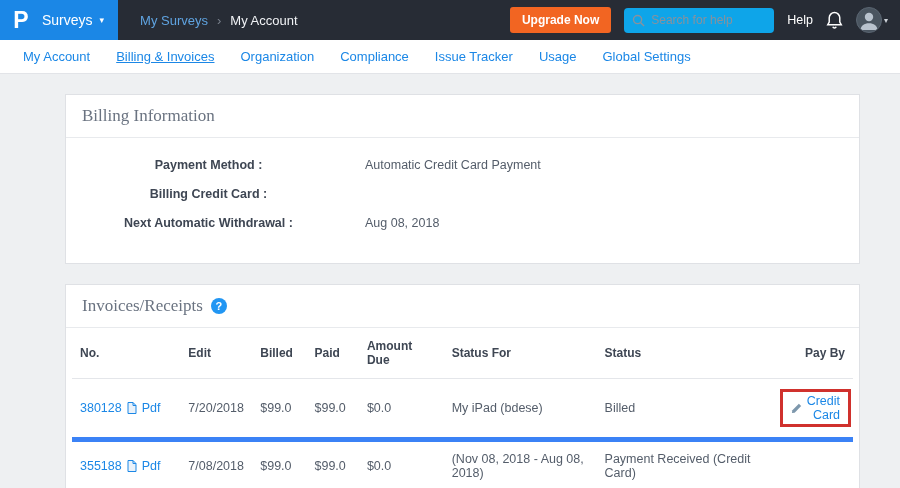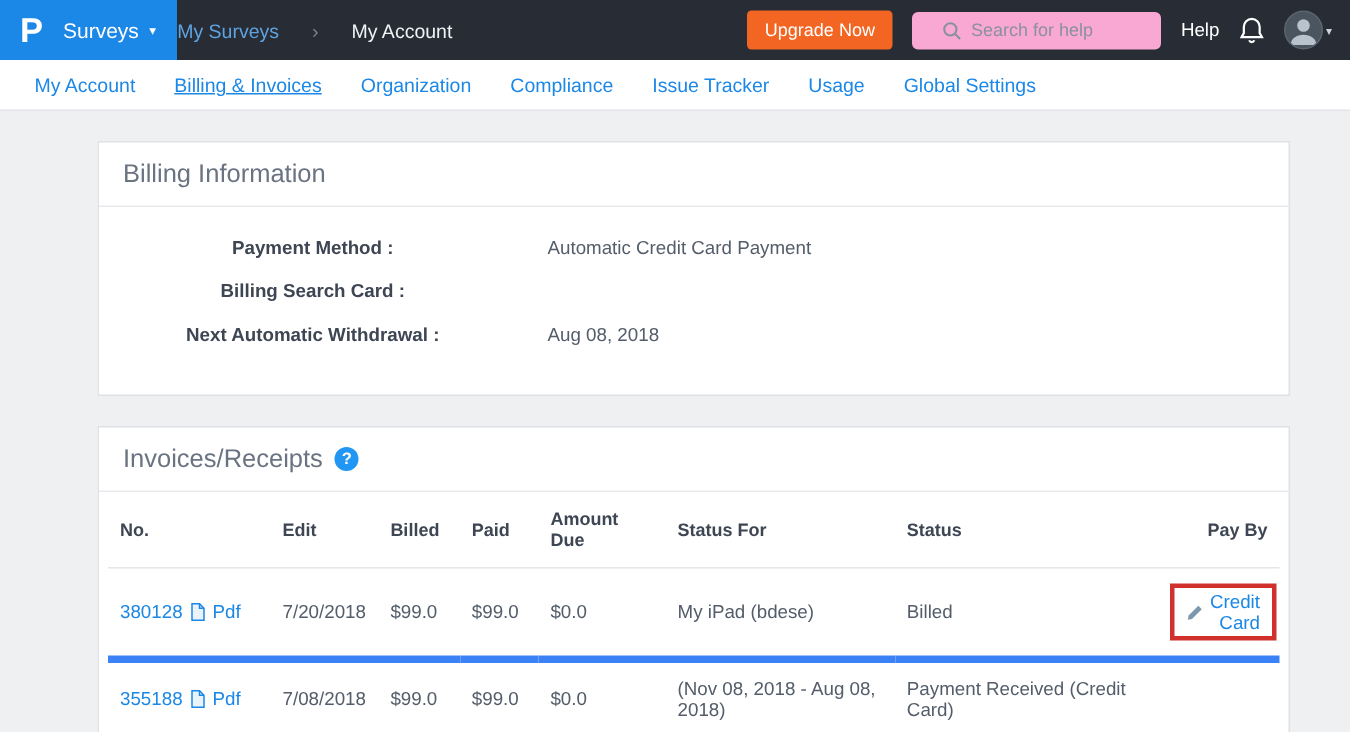--- a/index.html
+++ b/index.html
@@ -5,44 +5,44 @@
   * { box-sizing: border-box; margin: 0; padding: 0; }
   html,body { width:900px; height:488px; overflow:hidden; }
   body { font-family:"Liberation Sans", sans-serif; background:#eef0f2; }
 
   
   .topbar { height:40px; background:#272c35; display:flex; align-items:center; }
   .logo-block { background:#1b87e6; height:40px; display:flex; align-items:center; padding-right:14px; cursor:pointer; }
   .logo-p { width:42px; text-align:center; font-size:23px; font-weight:bold; color:#fff; }
   .product-label { color:#fff; font-size:14px; }
   .caret { color:#fff; font-size:9px; margin-left:7px; }
-  .breadcrumb { font-size:13px; display:flex; align-items:center; gap:22px; }
+  .breadcrumb { margin-left:22px; font-size:13px; display:flex; align-items:center; gap:9px; }
   .crumb-link { color:#5fa3e0; cursor:pointer; }
   .crumb-sep { color:#7b828d; font-size:13px; }
   .crumb-current { color:#f0f2f5; }
   .topbar-right { margin-left:auto; display:flex; align-items:center; gap:13px; padding-right:12px; }
-  .upgrade-btn { background:#f26522; color:#fff; border:none; border-radius:3px; font-size:12px; font-weight:normal; padding:6px 12px; cursor:pointer; font-family:inherit; }
-  .search-box { background:#f9a8d4; border-radius:4px; height:25px; width:166px; display:flex; align-items:center; padding:0 20px; gap:6px; }
+  .upgrade-btn { background:#f26522; color:#fff; border:none; border-radius:3px; font-size:12px; font-weight:bold; padding:6px 12px; cursor:pointer; font-family:inherit; }
+  .search-box { background:#0ea5e9; border-radius:4px; height:25px; width:150px; display:flex; align-items:center; padding:0 8px; gap:6px; }
   .search-box input { border:none; outline:none; background:transparent; font-size:12px; width:100%; color:#454b54; font-family:inherit; }
   .search-box input::placeholder { color:#8a919c; }
   .help-link { color:#fff; font-size:12.5px; cursor:pointer; }
   .icon-btn { display:flex; align-items:center; cursor:pointer; }
   .avatar { width:26px; height:26px; border-radius:50%; background:#4a5560; border:1px solid #5a6571; overflow:hidden; display:flex; align-items:flex-end; justify-content:center; cursor:pointer; }
   .avatar-caret { color:#cfd4da; font-size:8px; margin-left:2px; }
 
   
   .navbar { background:#fff; height:34px; display:flex; align-items:center; padding-left:10px; border-bottom:1px solid #e2e4e8; }
   .nav-tab { color:#1b87e6; font-size:13px; padding:0 13px; cursor:pointer; white-space:nowrap; }
   .nav-tab.active { text-decoration:underline; }
 
   
   .content { padding:20px 40px 0 65px; }
   .card { background:#fff; border:1px solid #dfe1e5; margin-bottom:20px; }
   .card-title-row { padding:11px 16px; border-bottom:1px solid #e8eaed; display:flex; align-items:center; gap:8px; }
-  .card-title { font-size:17px; color:#6a7381; }
+  .card-title { font-size:17px; color:#6a7381;font-family:Liberation Serif, serif; }
   .help-badge { width:16px; height:16px; border-radius:50%; background:#2196f3; color:#fff; font-size:11px; font-weight:bold; display:inline-flex; align-items:center; justify-content:center; cursor:pointer; }
 
   
   .billing-body { padding:20px 0 18px; }
   .b-row { display:flex; align-items:center; margin-bottom:15px; font-size:12.5px; }
   .b-label { width:285px; text-align:center; font-weight:bold; color:#3e4653; }
   .b-value { margin-left:14px; color:#545d6a; display:flex; align-items:center; gap:6px; }
   .link { color:#1b87e6; cursor:pointer; text-decoration:none; }
 
   
@@ -116,21 +116,21 @@
   <div class="card">
     <div class="card-title-row">
       <span class="card-title">Billing Information</span>
     </div>
     <div class="billing-body">
       <div class="b-row">
         <span class="b-label">Payment Method :</span>
         <span class="b-value">Automatic Credit Card Payment</span>
       </div>
       <div class="b-row">
-        <span class="b-label">Billing Search Card :</span>
+        <span class="b-label">Billing Credit Card :</span>
       </div>
       <div class="b-row">
         <span class="b-label">Next Automatic Withdrawal :</span>
         <span class="b-value">Aug 08, 2018</span>
       </div>
     </div>
   </div>
 
   <div class="card">
     <div class="card-title-row">

